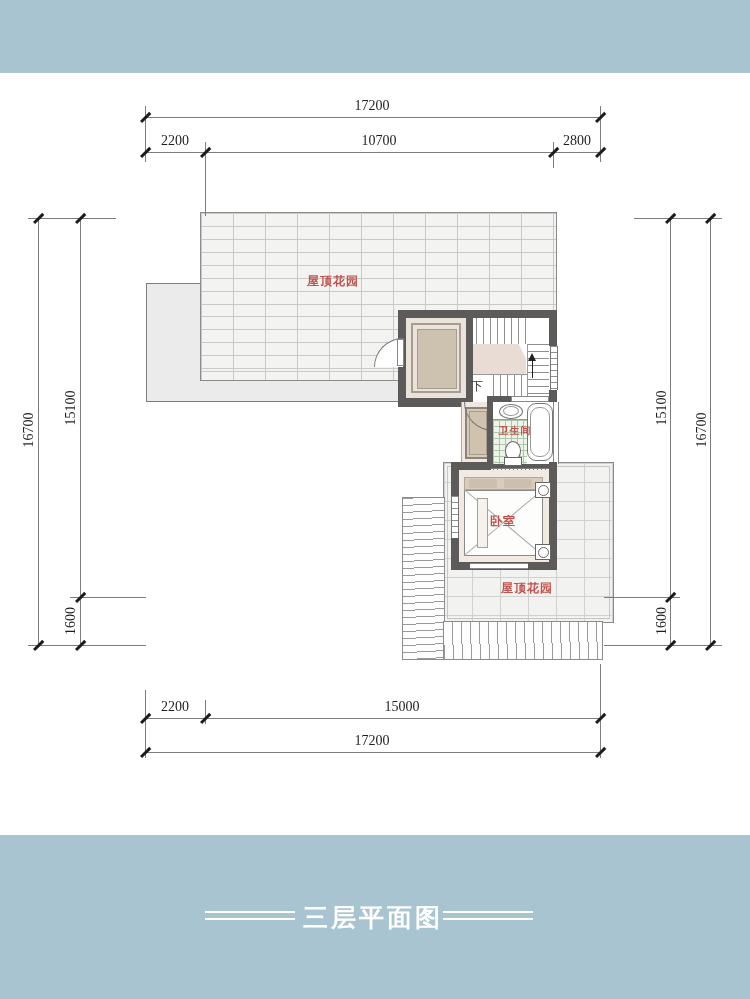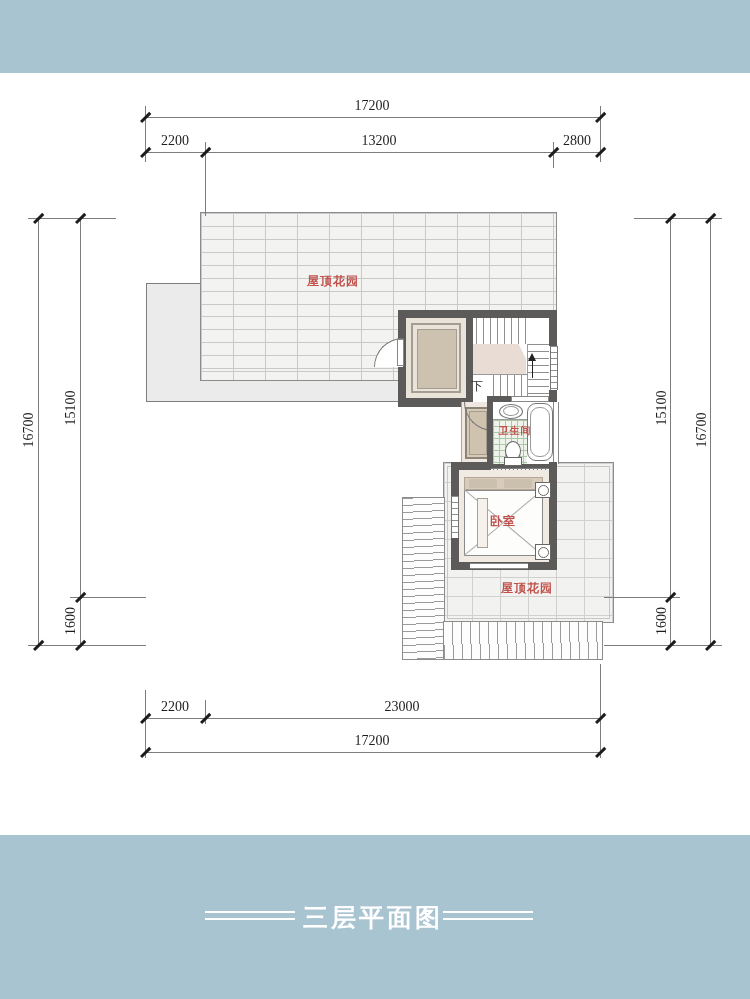--- a/index.html
+++ b/index.html
@@ -143,35 +143,35 @@
   <div class="abs dline" style="left:553px;top:142px;width:1px;height:26px;"></div>
   <div class="abs dline" style="left:600px;top:106px;width:1px;height:56px;"></div>
   <div class="abs tick" style="left:139px;top:116px;"></div>
   <div class="abs tick" style="left:594px;top:116px;"></div>
   <div class="abs tick" style="left:139px;top:151px;"></div>
   <div class="abs tick" style="left:199px;top:151px;"></div>
   <div class="abs tick" style="left:547px;top:151px;"></div>
   <div class="abs tick" style="left:594px;top:151px;"></div>
   <div class="abs dimtext" style="left:342px;top:98px;width:60px;">17200</div>
   <div class="abs dimtext" style="left:150px;top:133px;width:50px;">2200</div>
-  <div class="abs dimtext" style="left:349px;top:133px;width:60px;">13200</div>
+  <div class="abs dimtext" style="left:349px;top:133px;width:60px;">10700</div>
   <div class="abs dimtext" style="left:552px;top:133px;width:50px;">2800</div>
 
   <div class="abs dline" style="left:145px;top:718px;width:455px;height:1px;"></div>
   <div class="abs dline" style="left:145px;top:752px;width:455px;height:1px;"></div>
   <div class="abs dline" style="left:145px;top:690px;width:1px;height:68px;"></div>
   <div class="abs dline" style="left:205px;top:700px;width:1px;height:24px;"></div>
   <div class="abs dline" style="left:600px;top:664px;width:1px;height:94px;"></div>
   <div class="abs tick" style="left:139px;top:717px;"></div>
   <div class="abs tick" style="left:199px;top:717px;"></div>
   <div class="abs tick" style="left:594px;top:717px;"></div>
   <div class="abs tick" style="left:139px;top:751px;"></div>
   <div class="abs tick" style="left:594px;top:751px;"></div>
   <div class="abs dimtext" style="left:150px;top:699px;width:50px;">2200</div>
-  <div class="abs dimtext" style="left:372px;top:699px;width:60px;">23000</div>
+  <div class="abs dimtext" style="left:372px;top:699px;width:60px;">15000</div>
   <div class="abs dimtext" style="left:342px;top:733px;width:60px;">17200</div>
 
   <div class="abs dline" style="left:38px;top:218px;width:1px;height:427px;"></div>
   <div class="abs dline" style="left:80px;top:218px;width:1px;height:427px;"></div>
   <div class="abs dline" style="left:28px;top:218px;width:88px;height:1px;"></div>
   <div class="abs dline" style="left:70px;top:597px;width:76px;height:1px;"></div>
   <div class="abs dline" style="left:28px;top:645px;width:118px;height:1px;"></div>
   <div class="abs tick" style="left:32px;top:217px;"></div>
   <div class="abs tick" style="left:32px;top:644px;"></div>
   <div class="abs tick" style="left:74px;top:217px;"></div>

